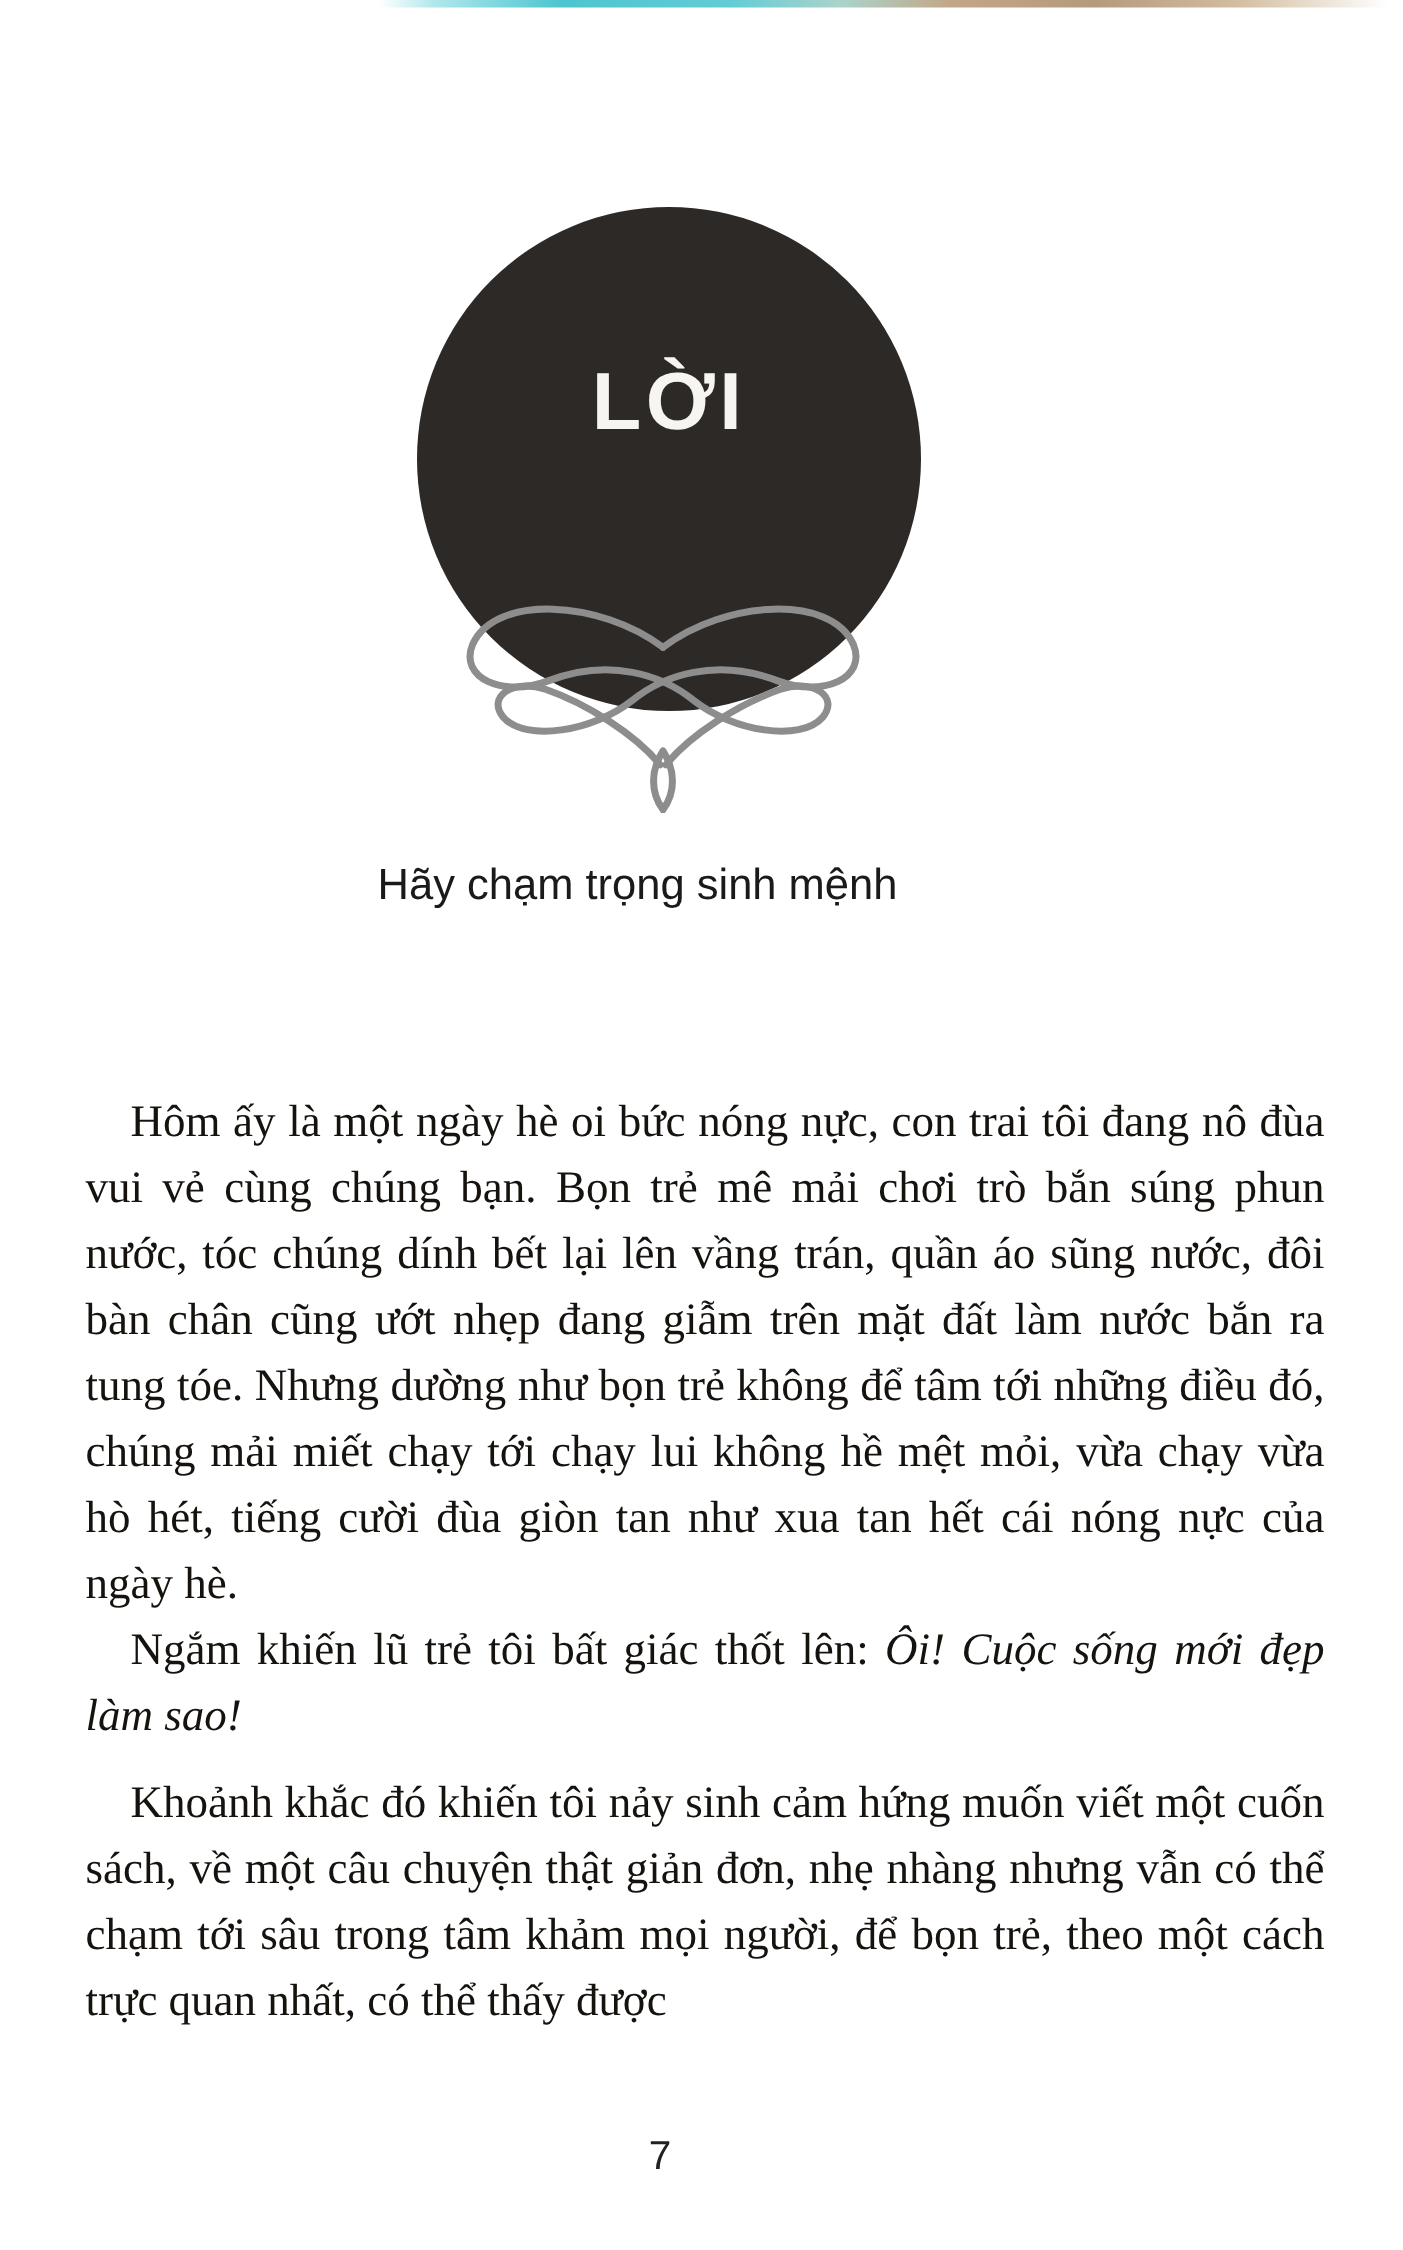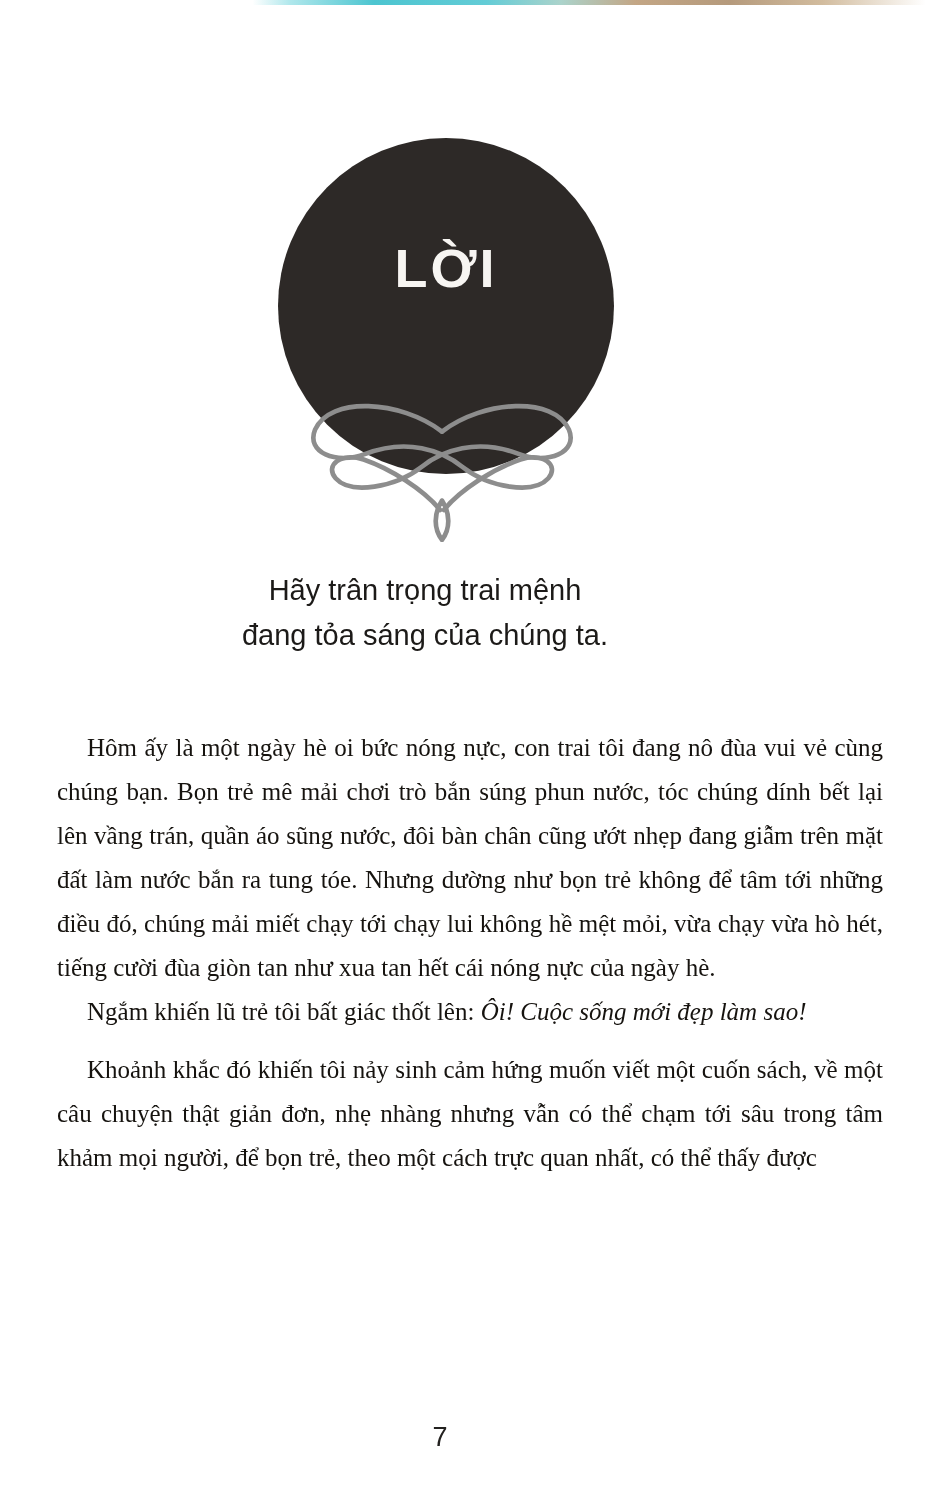--- a/index.html
+++ b/index.html
@@ -78,21 +78,21 @@
     font-size: 29px;
     line-height: 45px;
     color: #1c1a18;
   }
   .body-text {
     position: absolute;
     left: 57px; top: 726px;
     width: 826px;
   }
   .para {
-    font-size: 25px;
+    font-size: 30px;
     line-height: 44px;
     text-align: justify;
     text-indent: 30px;
     color: var(--body-text);
   }
   .para.space-before { margin-top: 14px; }
   .para .italic { font-style: italic; }
   .page-number {
     position: absolute;
     left: 0; top: 1422px;
@@ -114,22 +114,21 @@
 
 <div class="flourish">
   <svg viewBox="0 0 300 160" xmlns="http://www.w3.org/2000/svg">
     <path d="M150 42 C 105 8, 30 4, 14 40 C 4 64, 36 78, 68 66 C 112 49, 150 62, 172 80 C 200 102, 248 110, 264 92 C 276 78, 258 64, 234 72 C 205 82, 170 104, 152 126"></path>
     <path d="M150 42 C 195 8, 270 4, 286 40 C 296 64, 264 78, 232 66 C 188 49, 150 62, 128 80 C 100 102, 52 110, 36 92 C 24 78, 42 64, 66 72 C 95 82, 130 104, 148 126"></path>
     <path d="M150 116 C 141 130, 141 146, 150 158 C 159 146, 159 130, 150 116"></path>
   </svg>
 </div>
 
 <div class="epigraph">
-  <div>Hãy trân trọng trai mệnh</div>
-  <div>đang tỏa sáng của chúng ta.</div>
+  <div>Hãy chạm trọng sinh mệnh</div>
 </div>
 
 <div class="body-text">
     <p class="para"><span>Hôm ấy là một ngày hè oi bức nóng nực, con trai tôi đang nô đùa vui vẻ cùng chúng bạn. Bọn trẻ mê mải chơi trò bắn súng phun nước, tóc chúng dính bết lại lên vầng trán, quần áo sũng nước, đôi bàn chân cũng ướt nhẹp đang giẫm trên mặt đất làm nước bắn ra tung tóe. Nhưng dường như bọn trẻ không để tâm tới những điều đó, chúng mải miết chạy tới chạy lui không hề mệt mỏi, vừa chạy vừa hò hét, tiếng cười đùa giòn tan như xua tan hết cái nóng nực của ngày hè.</span></p>
     <p class="para"><span>Ngắm khiến lũ trẻ tôi bất giác thốt lên: </span><span class="italic">Ôi! Cuộc sống mới đẹp làm sao!</span></p>
     <p class="para space-before"><span>Khoảnh khắc đó khiến tôi nảy sinh cảm hứng muốn viết một cuốn sách, về một câu chuyện thật giản đơn, nhẹ nhàng nhưng vẫn có thể chạm tới sâu trong tâm khảm mọi người, để bọn trẻ, theo một cách trực quan nhất, có thể thấy được</span></p>
   </div>
 
 <div class="page-number">7</div>
 

